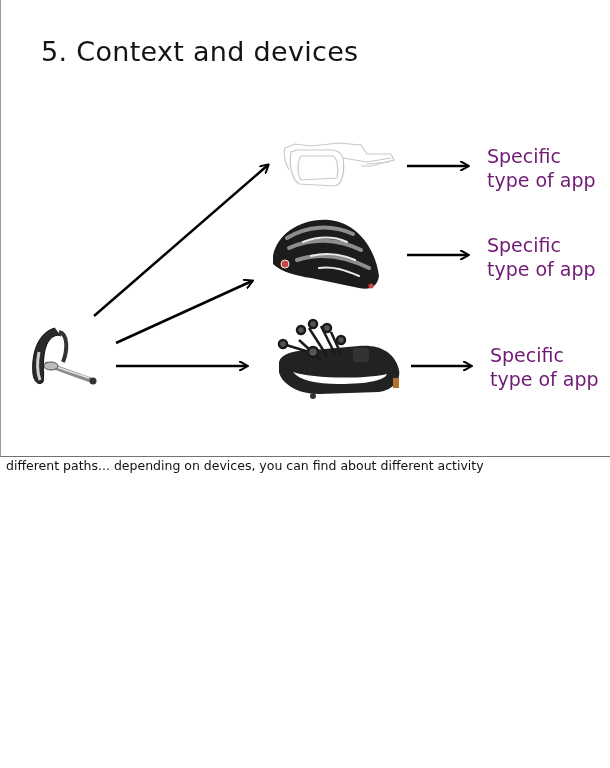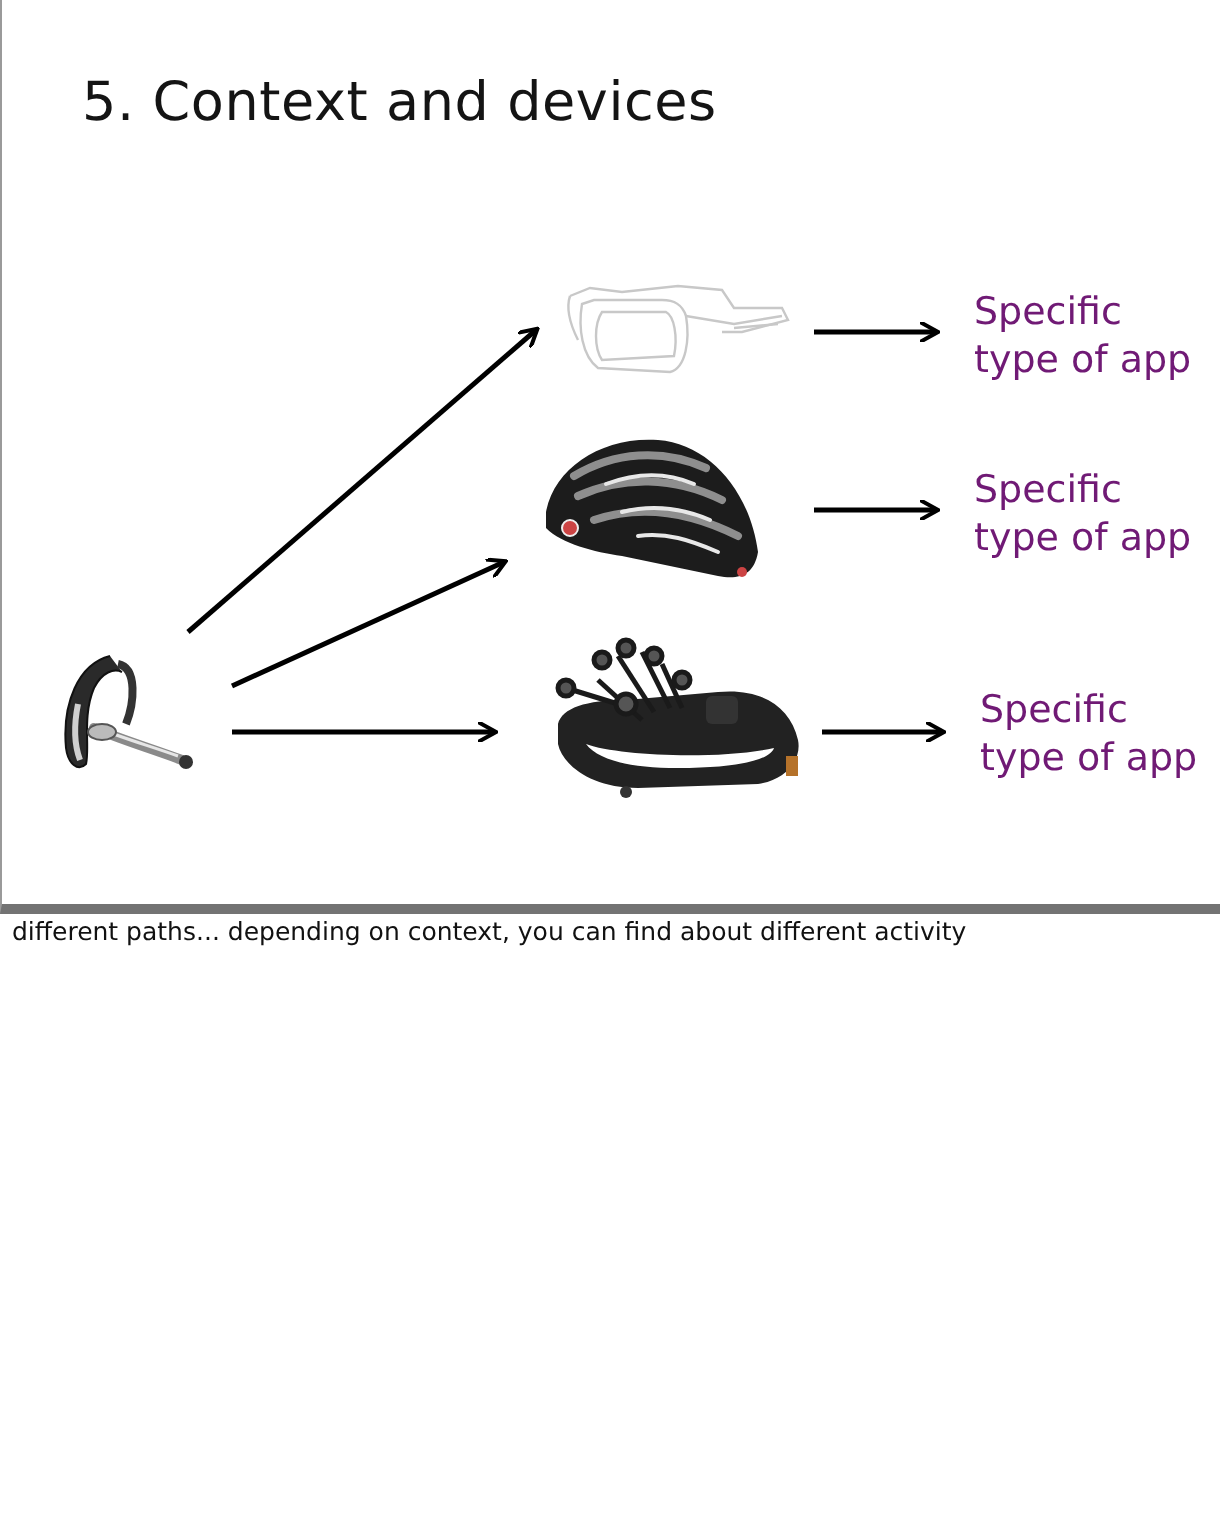--- a/index.html
+++ b/index.html
@@ -1,17 +1,17 @@
 <!DOCTYPE html>
 <html><head>
 <meta charset="utf-8">
 <style>
   html, body { margin:0; padding:0; background:#ffffff; }
   body { width:610px; height:768px; position:relative; overflow:hidden; font-family:"DejaVu Sans", sans-serif; color:#111; }
-  .slide { position:absolute; left:0; top:0; width:610px; height:457px; border-left:1px solid #9a9a9a; border-bottom:5px solid #737373; box-sizing:border-box; }
+  .slide { position:absolute; left:0; top:0; width:610px; height:457px; border-left:1px solid #9a9a9a; border-bottom:1px solid #737373; box-sizing:border-box; }
   .title { position:absolute; left:40px; top:36px; font-size:27px; letter-spacing:0.3px; color:#141414; white-space:nowrap; }
   .label { position:absolute; font-size:19px; line-height:24px; color:#701a75; white-space:pre-line; }
   .notes { position:absolute; left:6px; top:458px; font-size:12.5px; color:#111; white-space:nowrap; }
   svg.arrows { position:absolute; left:0; top:0; }
   .device { position:absolute; }
 </style>
 </head>
 <body>
 
 <div class="slide">
@@ -90,13 +90,13 @@
   </svg>
 
   <div class="label" style="left:486px;top:144px">Specific
 type of app</div>
   <div class="label" style="left:486px;top:233px">Specific
 type of app</div>
   <div class="label" style="left:489px;top:343px">Specific
 type of app</div>
 </div>
 
-<div class="notes">different paths... depending on context, you can find about different activity</div>
+<div class="notes">different paths... depending on devices, you can find about different activity</div>
 
 </body></html>

